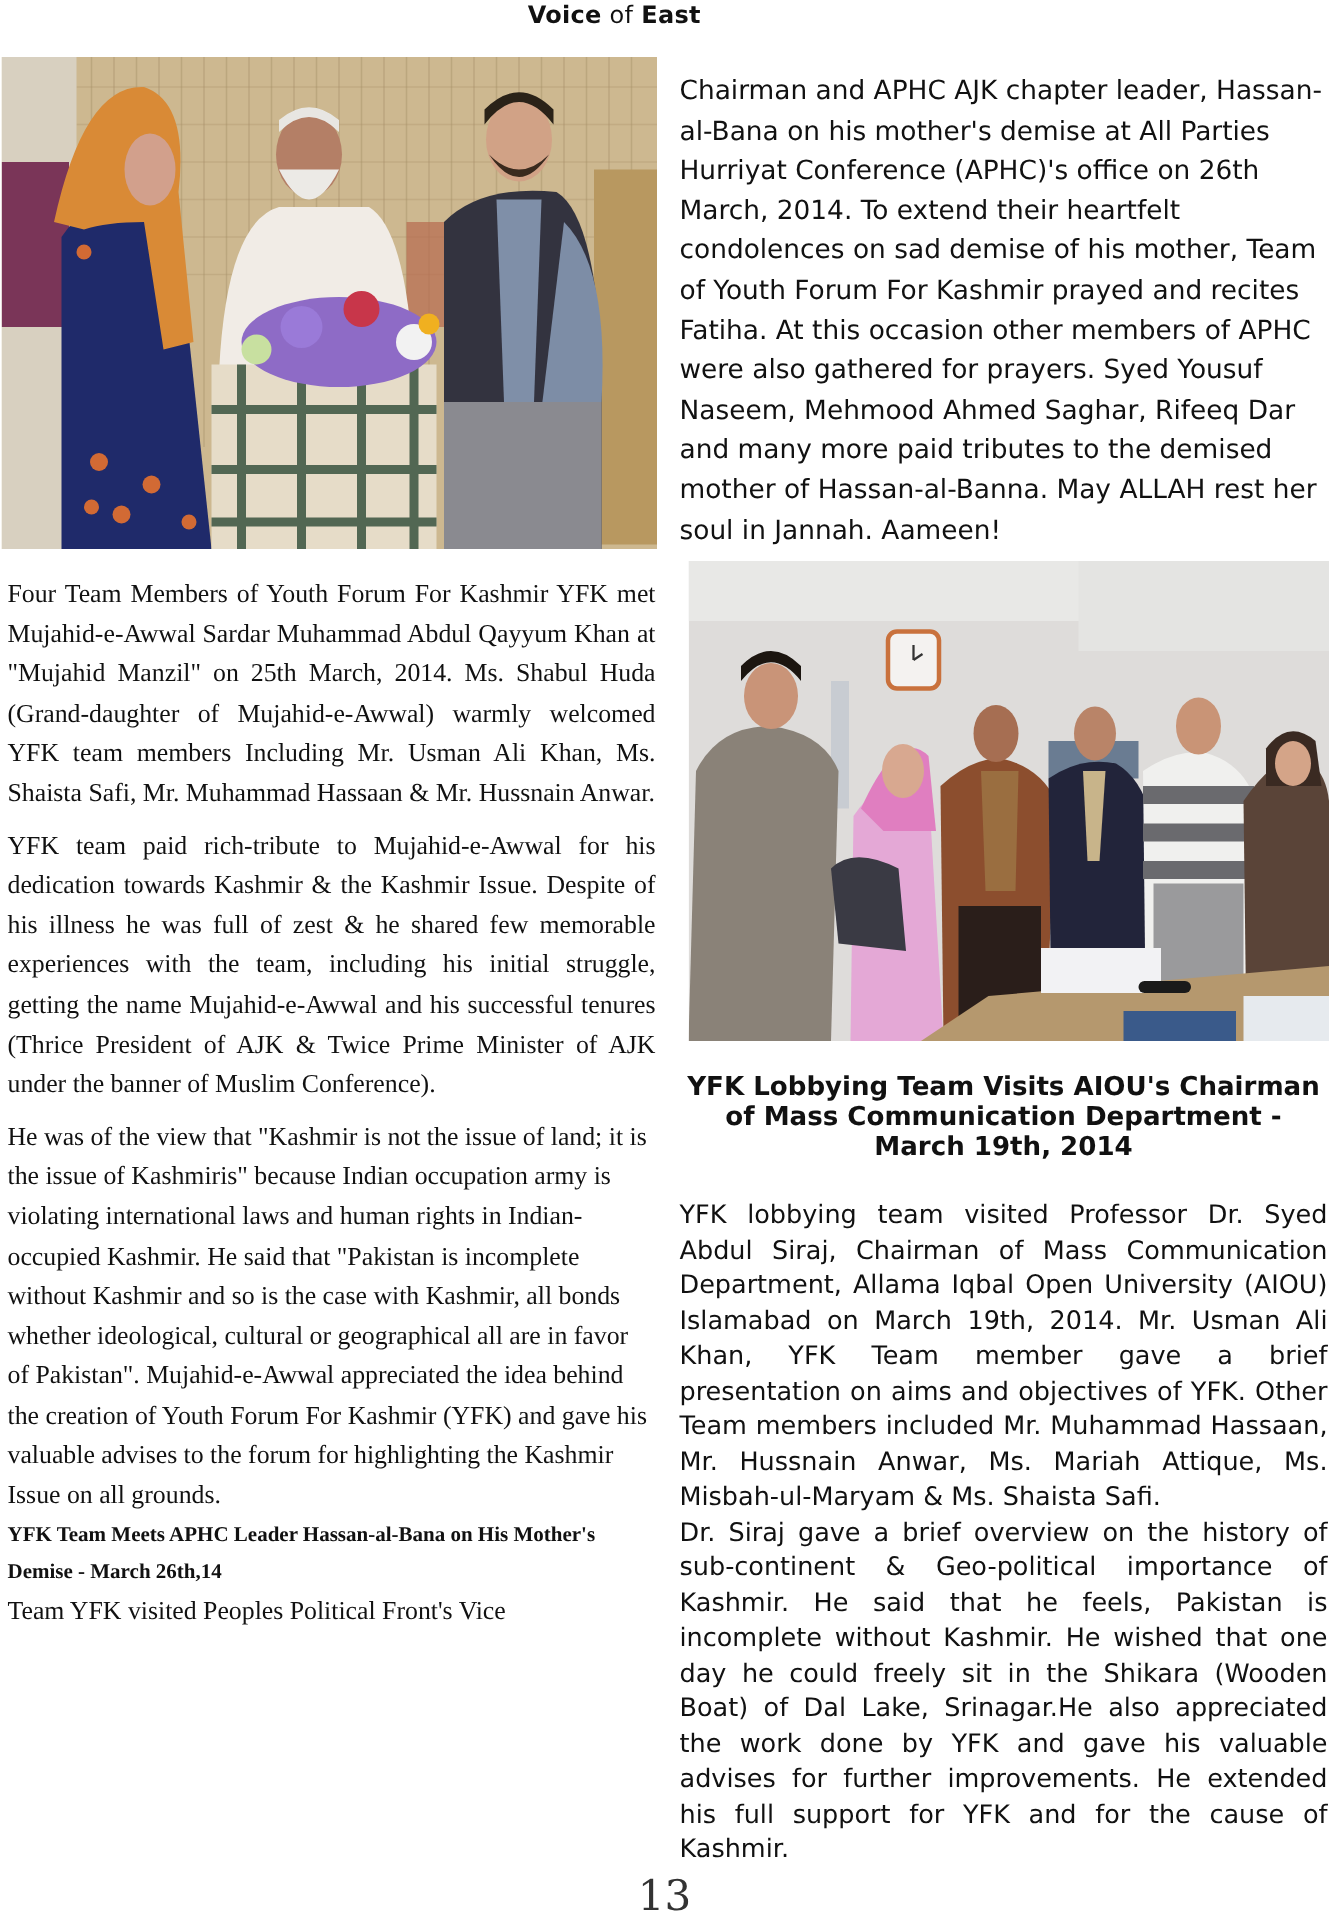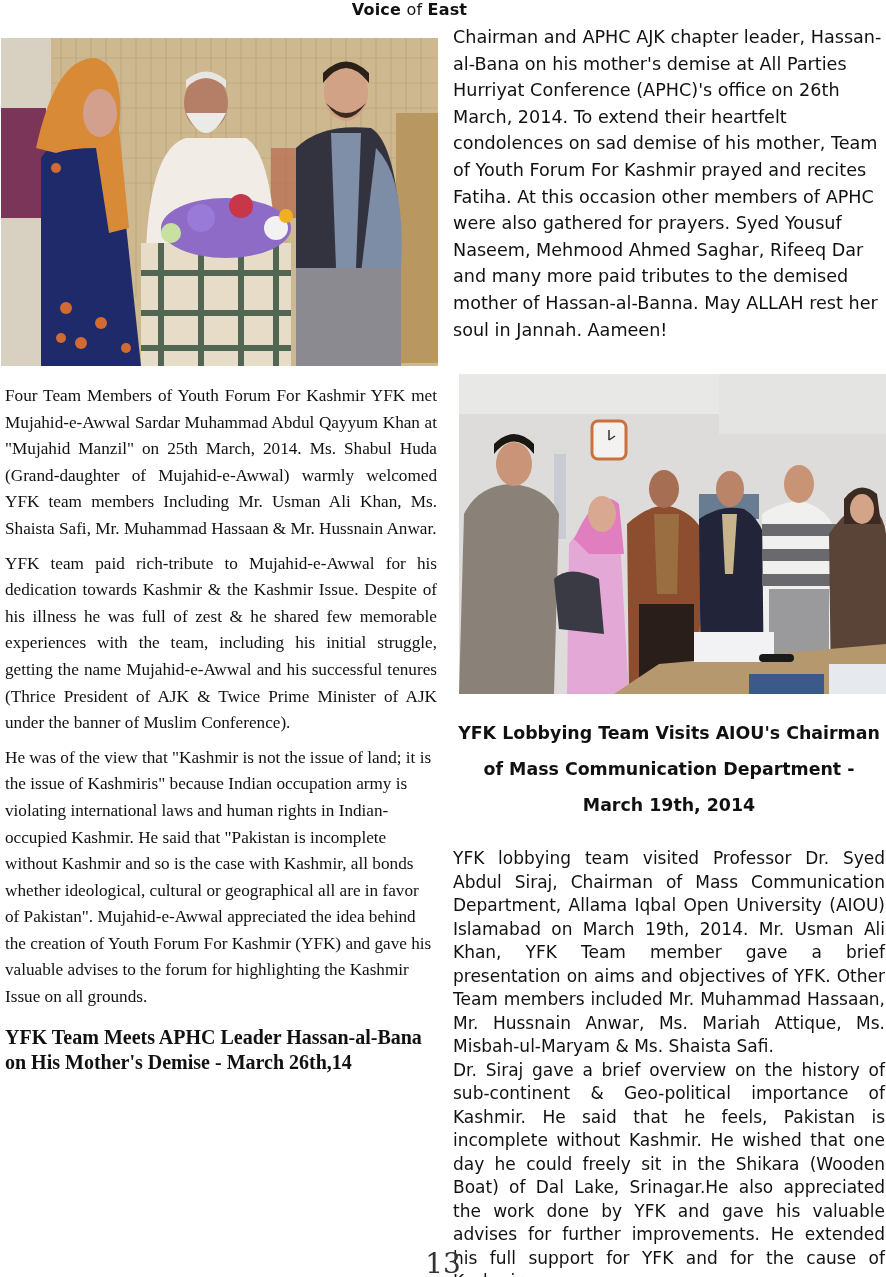--- a/index.html
+++ b/index.html
@@ -116,21 +116,21 @@
     <path d="M295 328 L295 110 Q320 85 370 90 Q395 105 400 200 L400 328 Z" fill="#33333f"></path>
     <path d="M330 95 L360 95 L355 230 L335 230 Z" fill="#7f8fa8"></path>
     <path d="M375 110 Q405 140 400 230 L360 235 Z" fill="#7d8da6"></path>
     <rect x="295" y="230" width="105" height="98" fill="#8a8a90"></rect>
     <ellipse cx="345" cy="55" rx="22" ry="28" fill="#d1a286"></ellipse>
     <path d="M322 45 Q345 15 368 45 L368 35 Q345 12 322 35 Z" fill="#2a2218"></path>
     <path d="M325 65 Q345 95 365 65 Q345 85 325 65 Z" fill="#3a2a1e"></path>
   </svg>
 </div>
 
-<div class="col right-text" style="top:24px;">
+<div class="col right-text" style="top:48px;">
   <p style="font-size:17.6px; line-height:26.6px;">Chairman and APHC AJK chapter leader, Hassan-al-Bana on his mother's demise at All Parties Hurriyat Conference (APHC)'s office on 26th March, 2014. To extend their heartfelt condolences on sad demise of his mother, Team of Youth Forum For Kashmir prayed and recites Fatiha. At this occasion other members of APHC were also gathered for prayers. Syed Yousuf Naseem, Mehmood Ahmed Saghar, Rifeeq Dar and many more paid tributes to the demised mother of Hassan-al-Banna. May ALLAH rest her soul in Jannah. Aameen!</p>
 </div>
 
 <div class="photo" style="left:459px; top:374px; width:427px; height:320px;">
   <svg viewBox="0 0 427 320" preserveAspectRatio="none">
     <rect x="0" y="0" width="427" height="320" fill="#dedcda"></rect>
     <rect x="0" y="0" width="427" height="40" fill="#e8e8e6"></rect>
     <rect x="260" y="0" width="167" height="60" fill="#e4e4e2"></rect>
 
     <rect x="133" y="47" width="34" height="38" rx="6" fill="#f4f2f0" stroke="#c9713c" stroke-width="3"></rect>
@@ -176,22 +176,23 @@
     <rect x="290" y="300" width="75" height="20" fill="#3a5a8a"></rect>
     <rect x="370" y="290" width="57" height="30" fill="#e6eaee"></rect>
     <rect x="300" y="280" width="35" height="8" rx="4" fill="#1a1a1a"></rect>
   </svg>
 </div>
 
 <div class="col left-text" style="top:383px;font-family:Liberation Serif, serif;">
   <p class="just">Four Team Members of Youth Forum For Kashmir YFK met Mujahid-e-Awwal Sardar Muhammad Abdul Qayyum Khan at "Mujahid Manzil" on 25th March, 2014. Ms. Shabul Huda (Grand-daughter of Mujahid-e-Awwal) warmly welcomed YFK team members Including Mr. Usman Ali Khan, Ms. Shaista Safi, Mr. Muhammad Hassaan &amp; Mr. Hussnain Anwar.</p>
   <p class="just" style="margin-top:8px;">YFK team paid rich-tribute to Mujahid-e-Awwal for his dedication towards Kashmir &amp; the Kashmir Issue. Despite of his illness he was full of zest &amp; he shared few memorable experiences with the team, including his initial struggle, getting the name Mujahid-e-Awwal and his successful tenures (Thrice President of AJK &amp; Twice Prime Minister of AJK under the banner of Muslim Conference).</p>
   <p style="margin-top:8px;">He was of the view that "Kashmir is not the issue of land; it is the issue of Kashmiris" because Indian occupation army is violating international laws and human rights in Indian-occupied Kashmir. He said that "Pakistan is incomplete without Kashmir and so is the case with Kashmir, all bonds whether ideological, cultural or geographical all are in favor of Pakistan". Mujahid-e-Awwal appreciated the idea behind the creation of Youth Forum For Kashmir (YFK) and gave his valuable advises to the forum for highlighting the Kashmir Issue on all grounds.</p>
-  <p class="headline" style="margin-top:14px; line-height:25px; font-size:20px;">YFK Team Meets APHC Leader Hassan-al-Bana on His Mother's Demise - March 26th,14</p>
+  <p class="headline" style="margin-top:0; line-height:25px; font-size:14px;">YFK Team Meets APHC Leader Hassan-al-Bana on His Mother's Demise - March 26th,14</p>
+  <p>Team YFK visited Peoples Political Front's Vice</p>
 </div>
 
 <div class="col right-text" style="top:715px;">
-  <p class="headline center" style="font-size:17.4px; line-height:36px; padding:0 4px;">YFK Lobbying Team Visits AIOU's Chairman of Mass Communication Department - March 19th, 2014</p>
+  <p class="headline center" style="font-size:17.4px; line-height:20px; padding:0 4px;">YFK Lobbying Team Visits AIOU's Chairman of Mass Communication Department - March 19th, 2014</p>
   <p class="just small" style="margin-top:24px;">YFK lobbying team visited Professor Dr. Syed Abdul Siraj, Chairman of Mass Communication Department, Allama Iqbal Open University (AIOU) Islamabad on March 19th, 2014. Mr. Usman Ali Khan, YFK Team member gave a brief presentation on aims and objectives of YFK. Other Team members included Mr. Muhammad Hassaan, Mr. Hussnain Anwar, Ms. Mariah Attique, Ms. Misbah-ul-Maryam &amp; Ms. Shaista Safi.</p>
   <p class="just small">Dr. Siraj gave a brief overview on the history of sub-continent &amp; Geo-political importance of Kashmir. He said that he feels, Pakistan is incomplete without Kashmir. He wished that one day he could freely sit in the Shikara (Wooden Boat) of Dal Lake, Srinagar.He also appreciated the work done by YFK and gave his valuable advises for further improvements. He extended his full support for YFK and for the cause of Kashmir.</p>
 </div>
 
 <div class="pagenum">13</div>
 
 </body></html>

